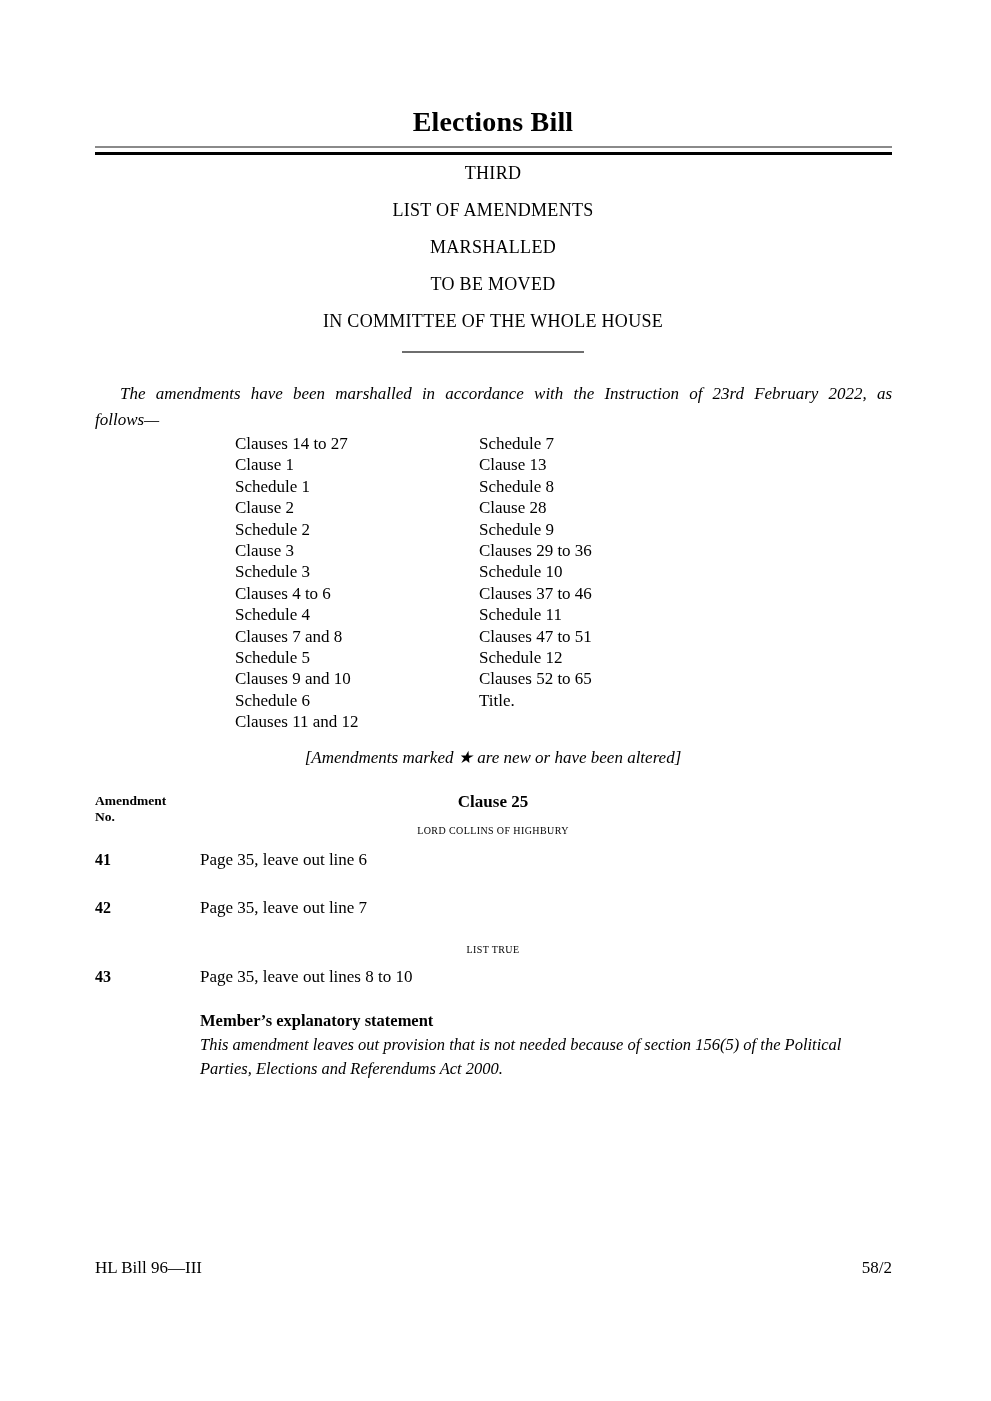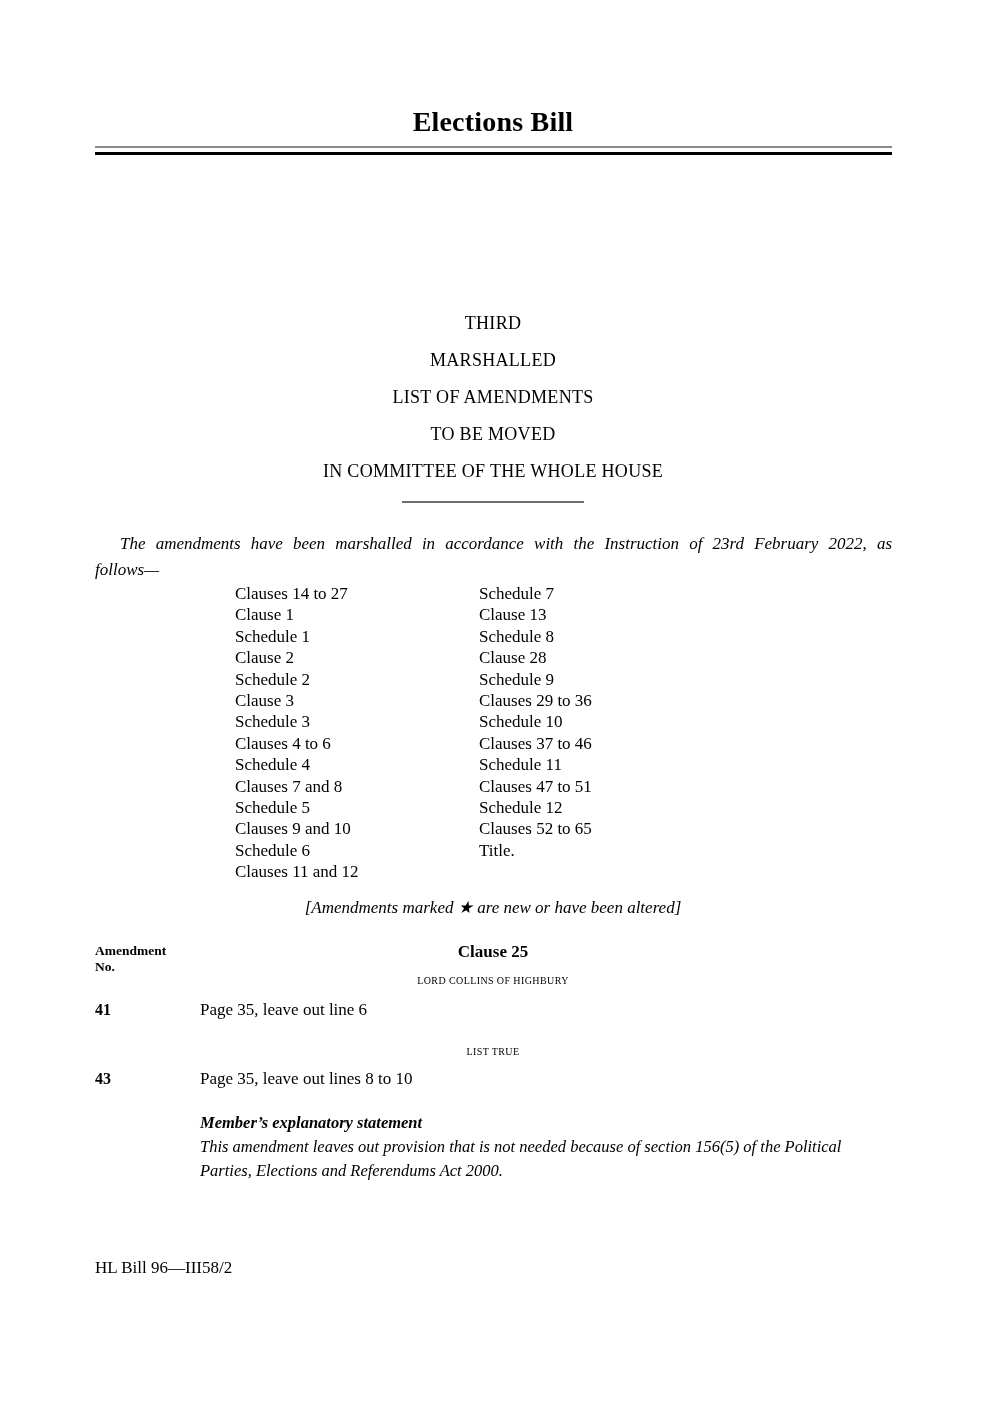--- a/index.html
+++ b/index.html
@@ -20,21 +20,20 @@
     letter-spacing: 0.2px;
   }
   .double-rule {
     margin: 8px 94px 0 95px;
     height: 4px;
     border-top: 2px solid #8a8a8a;
     border-bottom: 3px solid #000000;
   }
 
   .headings {
-    margin-top: 150px;
     text-align: center;
     font-size: 18px;
     letter-spacing: 0.3px;
   }
   .headings div { line-height: 37px; }
 
   .short-rule {
     width: 182px; height: 2px;
     background: #6e6e6e;
     margin: 11px auto 0 auto;
@@ -98,42 +97,42 @@
   .amendment-row .text { display: block; margin-left: 200px; }
   .row-42 { margin-top: 26px; }
   .row-43 { margin-top: 12px; }
 
   .explanatory {
     margin: 20px 0 0 200px;
     width: 655px;
     font-size: 16.5px;
     line-height: 24px;
   }
-  .exp-head { font-weight: bold; font-style: italic; }
+  .exp-head { font-weight: bold; }
   .exp-body { font-style: italic; }
 
   .footer {
     position: absolute;
     left: 95px; right: 94px; top: 1258px;
-    display: flex; justify-content: flex-start;
+    display: flex; justify-content: space-between;
     font-size: 17px;
   }
 </style>
 </head>
 <body>
 
 <div class="page">
 
   <h1 class="title">Elections Bill</h1>
   <div class="double-rule"></div>
 
   <div class="headings">
     <div>THIRD</div>
+    <div>LIST OF AMENDMENTS</div>
     <div>MARSHALLED</div>
-    <div>LIST OF AMENDMENTS</div>
     <div>TO BE MOVED</div>
     <div>IN COMMITTEE OF THE WHOLE HOUSE</div>
   </div>
 
   <div class="short-rule"></div>
 
   <div class="note">
     <div class="note-line1">The amendments have been marshalled in accordance with the Instruction of 23rd February 2022, as</div>
     <div class="note-line2">follows—</div>
   </div>
@@ -179,20 +178,24 @@
     <div class="clause-title">Clause 25</div>
   </div>
 
   <div class="mover">LORD COLLINS OF HIGHBURY</div>
 
   <div class="amendment-row">
     <span class="no">41</span>
     <span class="text">Page 35, leave out line 6</span>
   </div>
 
+  <div class="amendment-row row-42">
+    <span class="no">42</span>
+    <span class="text">Page 35, leave out line 7</span>
+  </div>
 
   <div class="mover mover-2">LIST TRUE</div>
 
   <div class="amendment-row row-43">
     <span class="no">43</span>
     <span class="text">Page 35, leave out lines 8 to 10</span>
   </div>
 
   <div class="explanatory">
     <div class="exp-head">Member’s explanatory statement</div>

